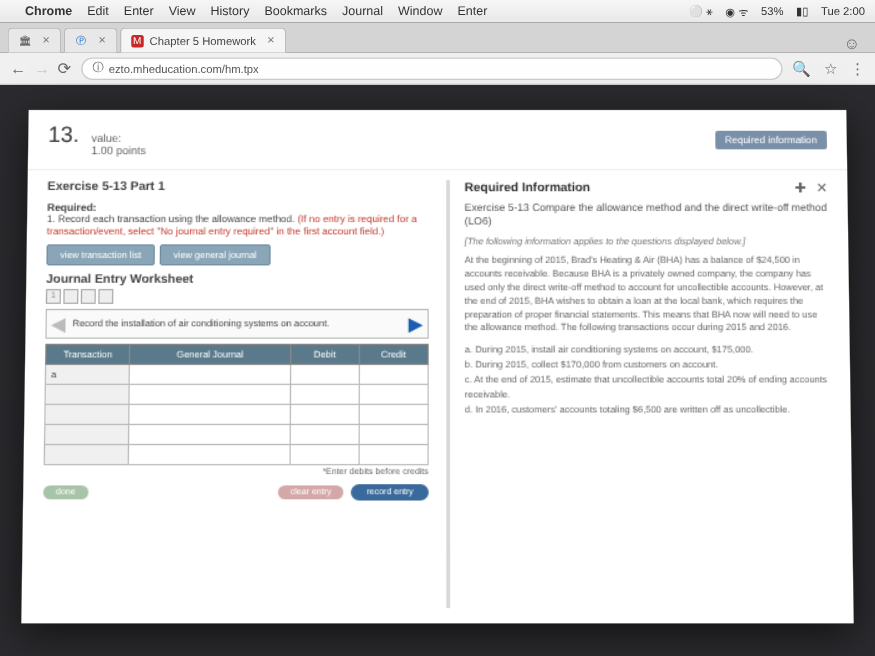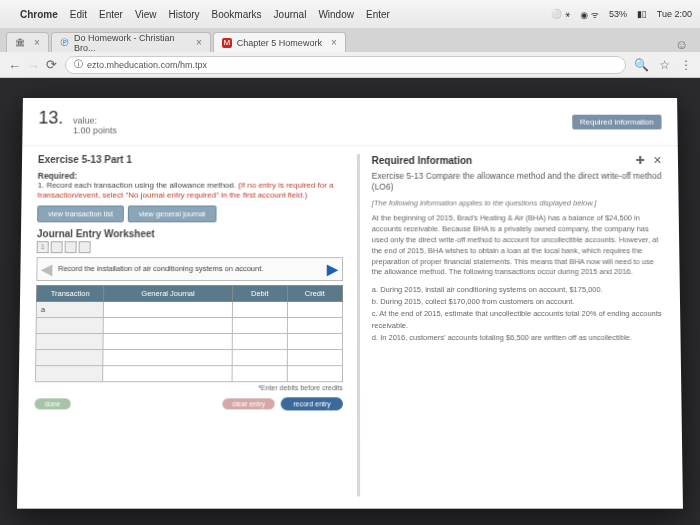--- a/index.html
+++ b/index.html
@@ -1,17 +1,17 @@
 <!DOCTYPE html>
 <html><head>
 <meta charset="utf-8">
 <style>
 *{box-sizing:border-box;margin:0;padding:0;font-family:Arial,Helvetica,sans-serif}
 body{background:#1a1a1a;width:700px;height:525px;overflow:hidden}
-.mac-menubar{height:28px;background:linear-gradient(#f6f6f6,#e8e8e8);display:flex;align-items:center;font-size:10px;color:#333;padding:0 8px;justify-content:space-between}
+.mac-menubar{height:18px;background:linear-gradient(#f6f6f6,#e8e8e8);display:flex;align-items:center;font-size:10px;color:#333;padding:0 8px;justify-content:space-between}
 .mac-menubar .left{display:flex;gap:12px;align-items:center}
 .mac-menubar .right{display:flex;gap:10px;align-items:center;font-size:9px}
 .apple{font-size:11px}
 .browser-tabs{height:24px;background:#d4d4d4;display:flex;align-items:flex-end;padding:0 6px;gap:2px}
 .tab{height:20px;background:#e8e8e8;border-radius:4px 4px 0 0;padding:0 8px;display:flex;align-items:center;font-size:9px;color:#444;gap:5px;max-width:160px;border:1px solid #bbb;border-bottom:none}
 .tab.active{background:#f5f5f5}
 .tab-icon{width:10px;height:10px;display:inline-flex;align-items:center;justify-content:center;font-size:8px}
 .tab-close{font-size:10px;color:#777;margin-left:4px}
 .url-bar{height:26px;background:#f0f0f0;display:flex;align-items:center;padding:0 8px;gap:8px;border-bottom:1px solid #ccc}
 .url-nav{display:flex;gap:6px;color:#666;font-size:13px}
@@ -82,21 +82,20 @@
   </div>
 </div>
 
 <div class="browser-tabs">
   <div class="tab">
     <span class="tab-icon">🏛</span>
     <span class="tab-close">×</span>
   </div>
   <div class="tab">
     <span class="tab-icon" style="color:#1565c0">Ⓟ</span>
-    <span>Do Homework - Christian Bro...</span>
     <span class="tab-close">×</span>
   </div>
   <div class="tab active">
     <span class="tab-icon" style="background:#c62828;color:#fff;border-radius:2px;padding:0 2px">M</span>
     <span>Chapter 5 Homework</span>
     <span class="tab-close">×</span>
   </div>
   <div style="flex:1"></div>
   <span style="font-size:13px;color:#666;padding:0 6px">☺</span>
 </div>

